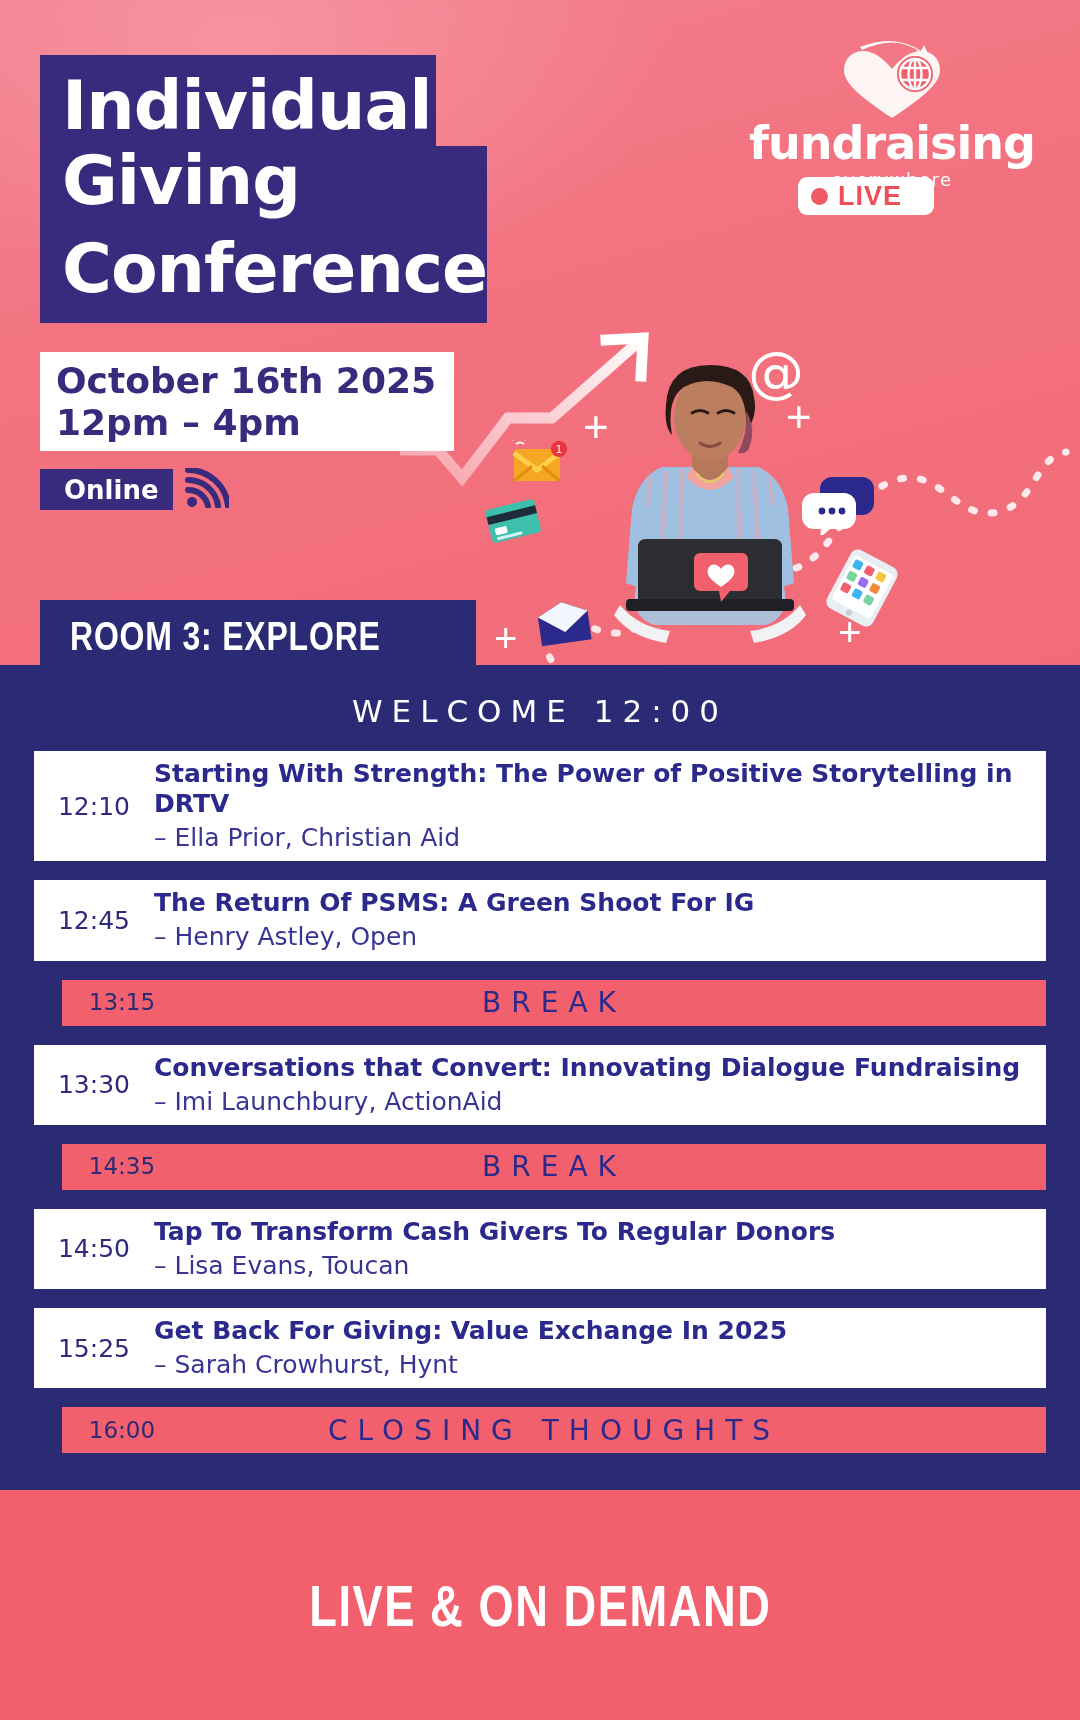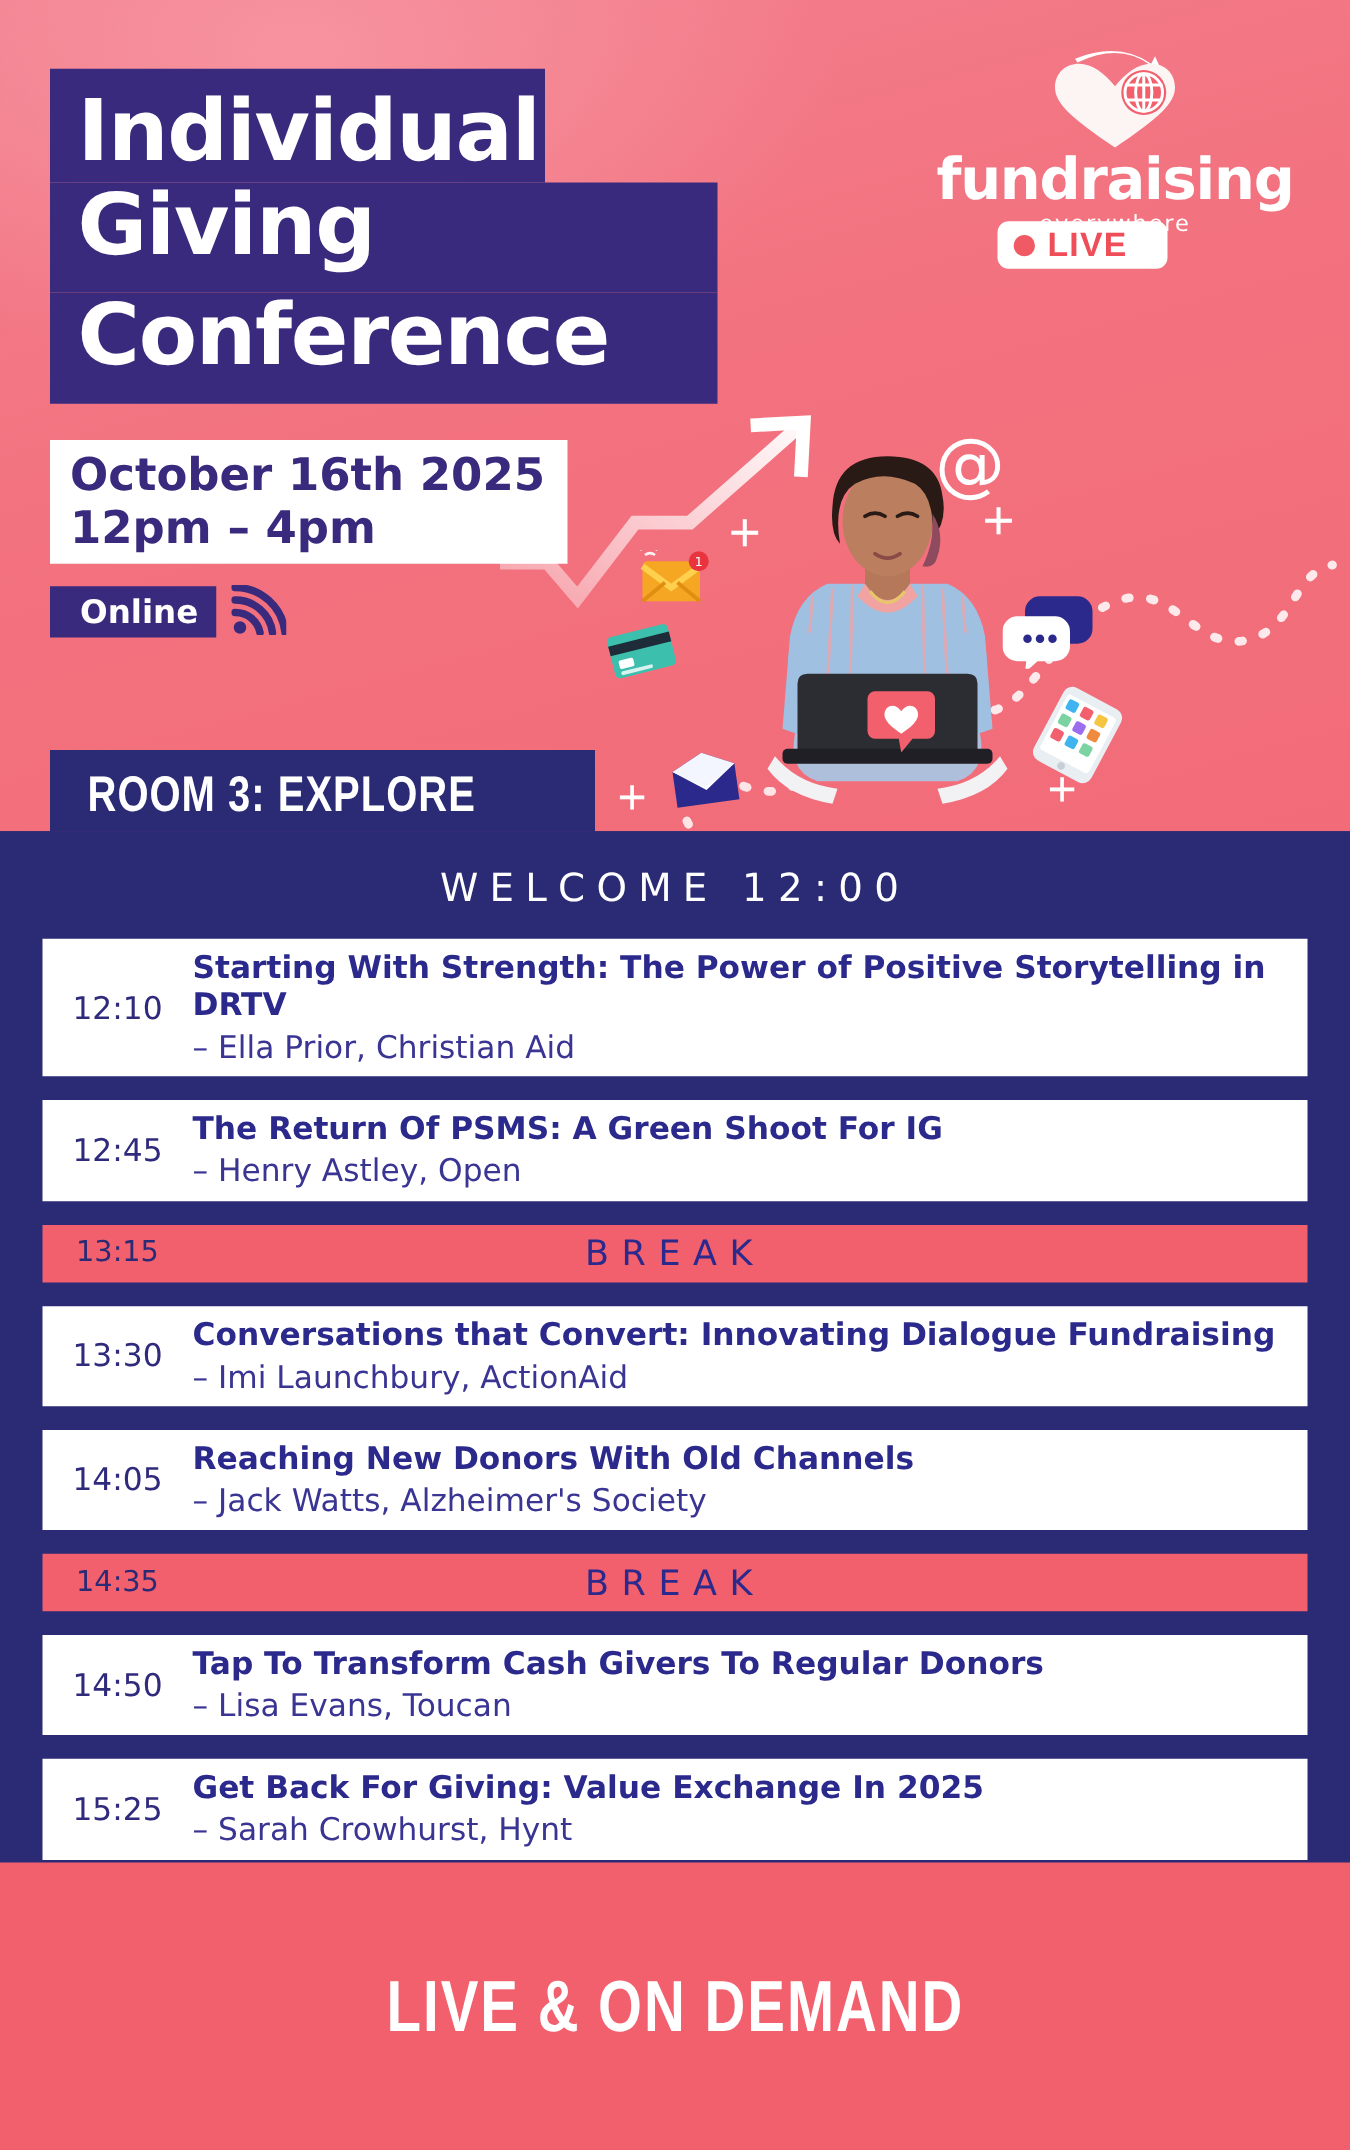--- a/index.html
+++ b/index.html
@@ -47,21 +47,21 @@
 
   
   .title-wrap { position:absolute; left:40px; top:55px; }
   .title-band {
     background:#3a2a7d; color:#fff; display:block;
     font-family:"DejaVu Sans", sans-serif;
     font-weight:700; font-size:68px; line-height:0.98;
     letter-spacing:-1px;
   }
   .tb1 { width:396px; padding:18px 0 6px 22px; }
-  .tb2 { width:534px; padding:2px 0 20px 22px; }
+  .tb2 { width:447px; padding:2px 0 20px 22px; }
 
   .date-box {
     position:absolute; left:40px; top:352px; background:#fff;
     padding:8px 18px 6px 16px;
   }
   .date-box .l1, .date-box .l2 {
     color:#3a2a7d; font-family:"DejaVu Sans", sans-serif;
     font-weight:700; font-size:36px; line-height:1.18; white-space:nowrap;
   }
   .date-box .l2 { }
@@ -130,21 +130,21 @@
   .row .body { flex:1; padding-right:18px; }
   .row .ttl {
     color:#2b2a8c; font-family:"DejaVu Sans", sans-serif;
     font-weight:700; font-size:25px; line-height:1.2;
   }
   .row .spk {
     color:#3a3593; font-family:"DejaVu Sans", sans-serif;
     font-weight:400; font-size:25px; line-height:1.25; margin-top:3px;
   }
 
-  .row.break { background:#f2606e; min-height:46px; padding:0; }
+  .row.break { background:#f2606e; min-height:46px; padding:0;margin-left:28px; }
   .row.break .time { color:#2b2a74; font-size:23px; }
   .row.break .label {
     flex:1; text-align:center; color:#2b2a8c;
     font-family:"DejaVu Sans", sans-serif; font-weight:400;
     font-size:28px; letter-spacing:10px; padding-right:120px;
   }
 
   
   .footer {
     position:absolute; left:0; top:1490px; width:1080px; height:230px;
@@ -343,27 +343,20 @@
         <div class="time">13:15</div>
         <div class="label">BREAK</div>
       </div>
       <div class="row">
         <div class="time">13:30</div>
         <div class="body">
           <div class="ttl">Conversations that Convert: Innovating Dialogue Fundraising</div>
           <div class="spk">– Imi Launchbury, ActionAid</div>
         </div>
       </div>
-      <div class="row">
-        <div class="time">14:05</div>
-        <div class="body">
-          <div class="ttl">Reaching New Donors With Old Channels</div>
-          <div class="spk">– Jack Watts, Alzheimer's Society</div>
-        </div>
-      </div>
       <div class="row break">
         <div class="time">14:35</div>
         <div class="label">BREAK</div>
       </div>
       <div class="row">
         <div class="time">14:50</div>
         <div class="body">
           <div class="ttl">Tap To Transform Cash Givers To Regular Donors</div>
           <div class="spk"> – Lisa Evans, Toucan</div>
         </div>

